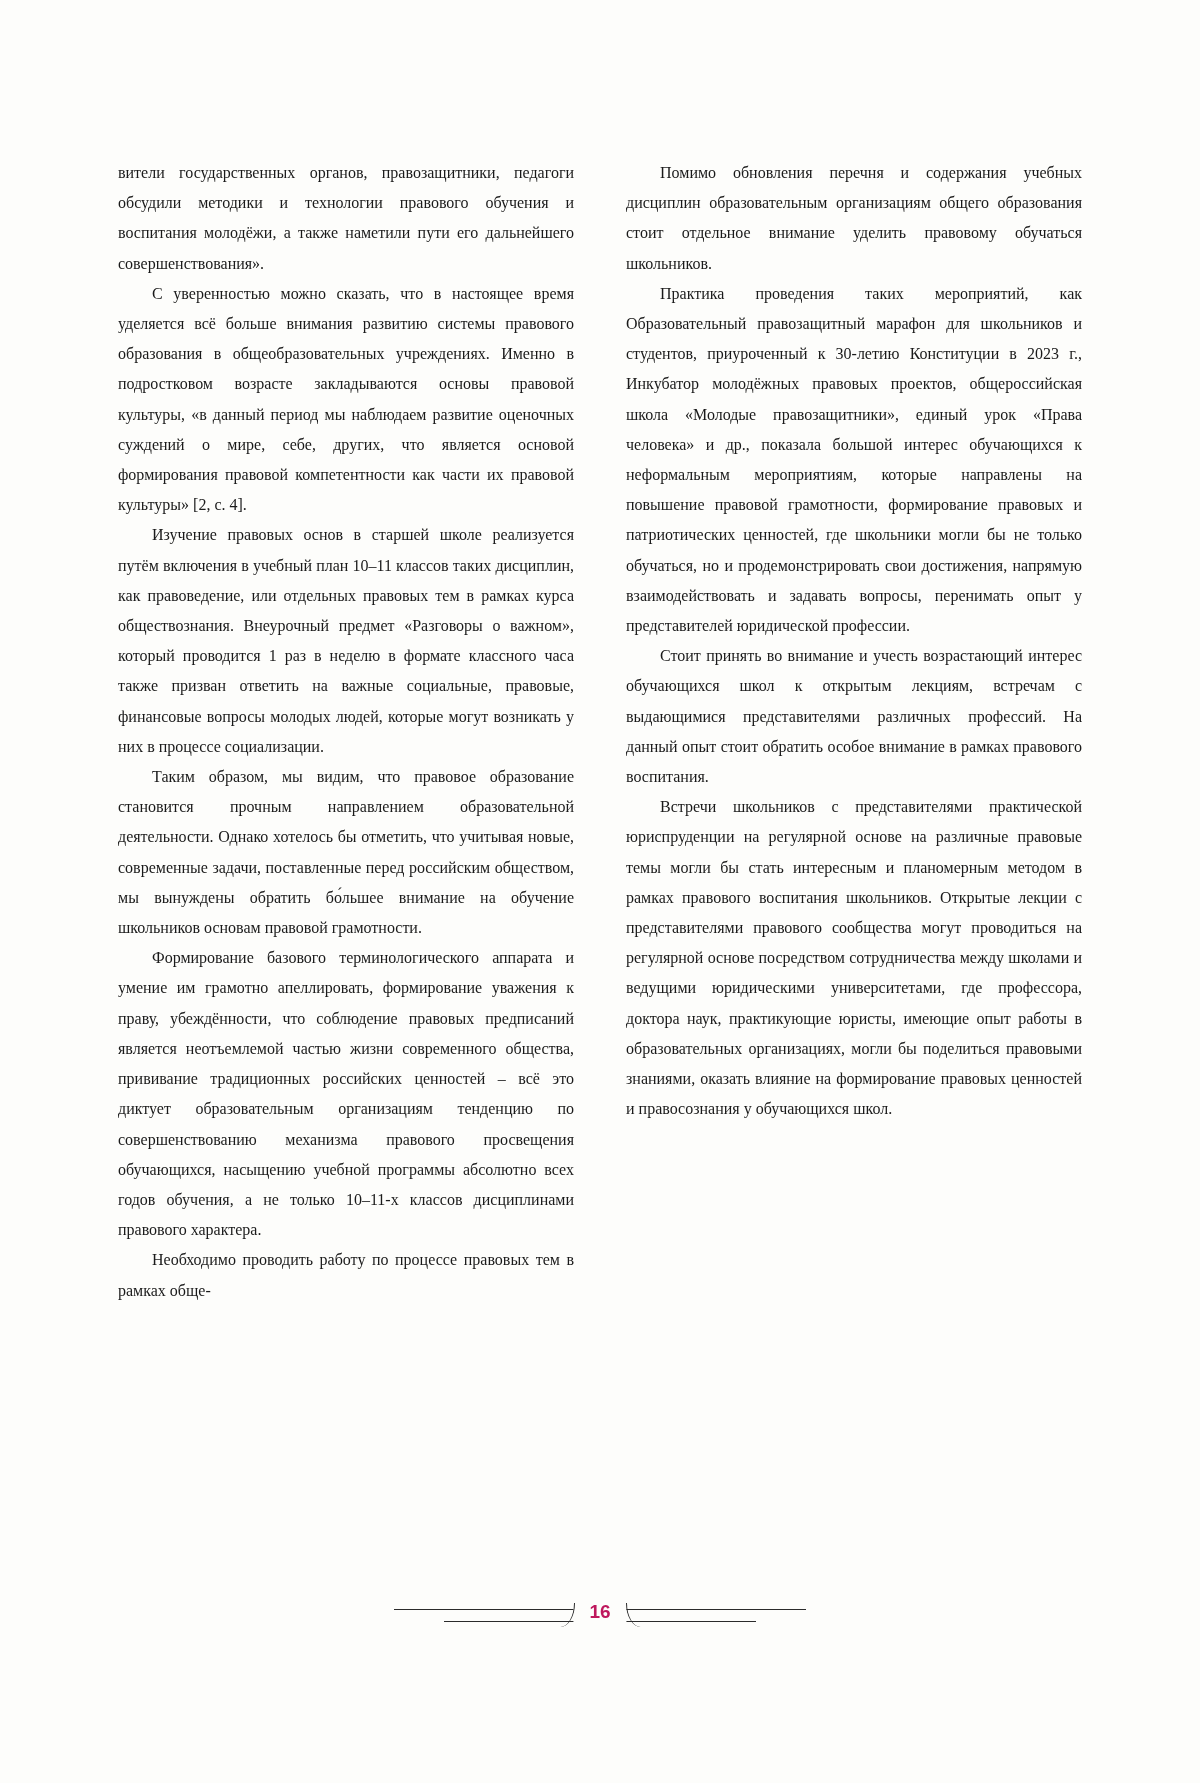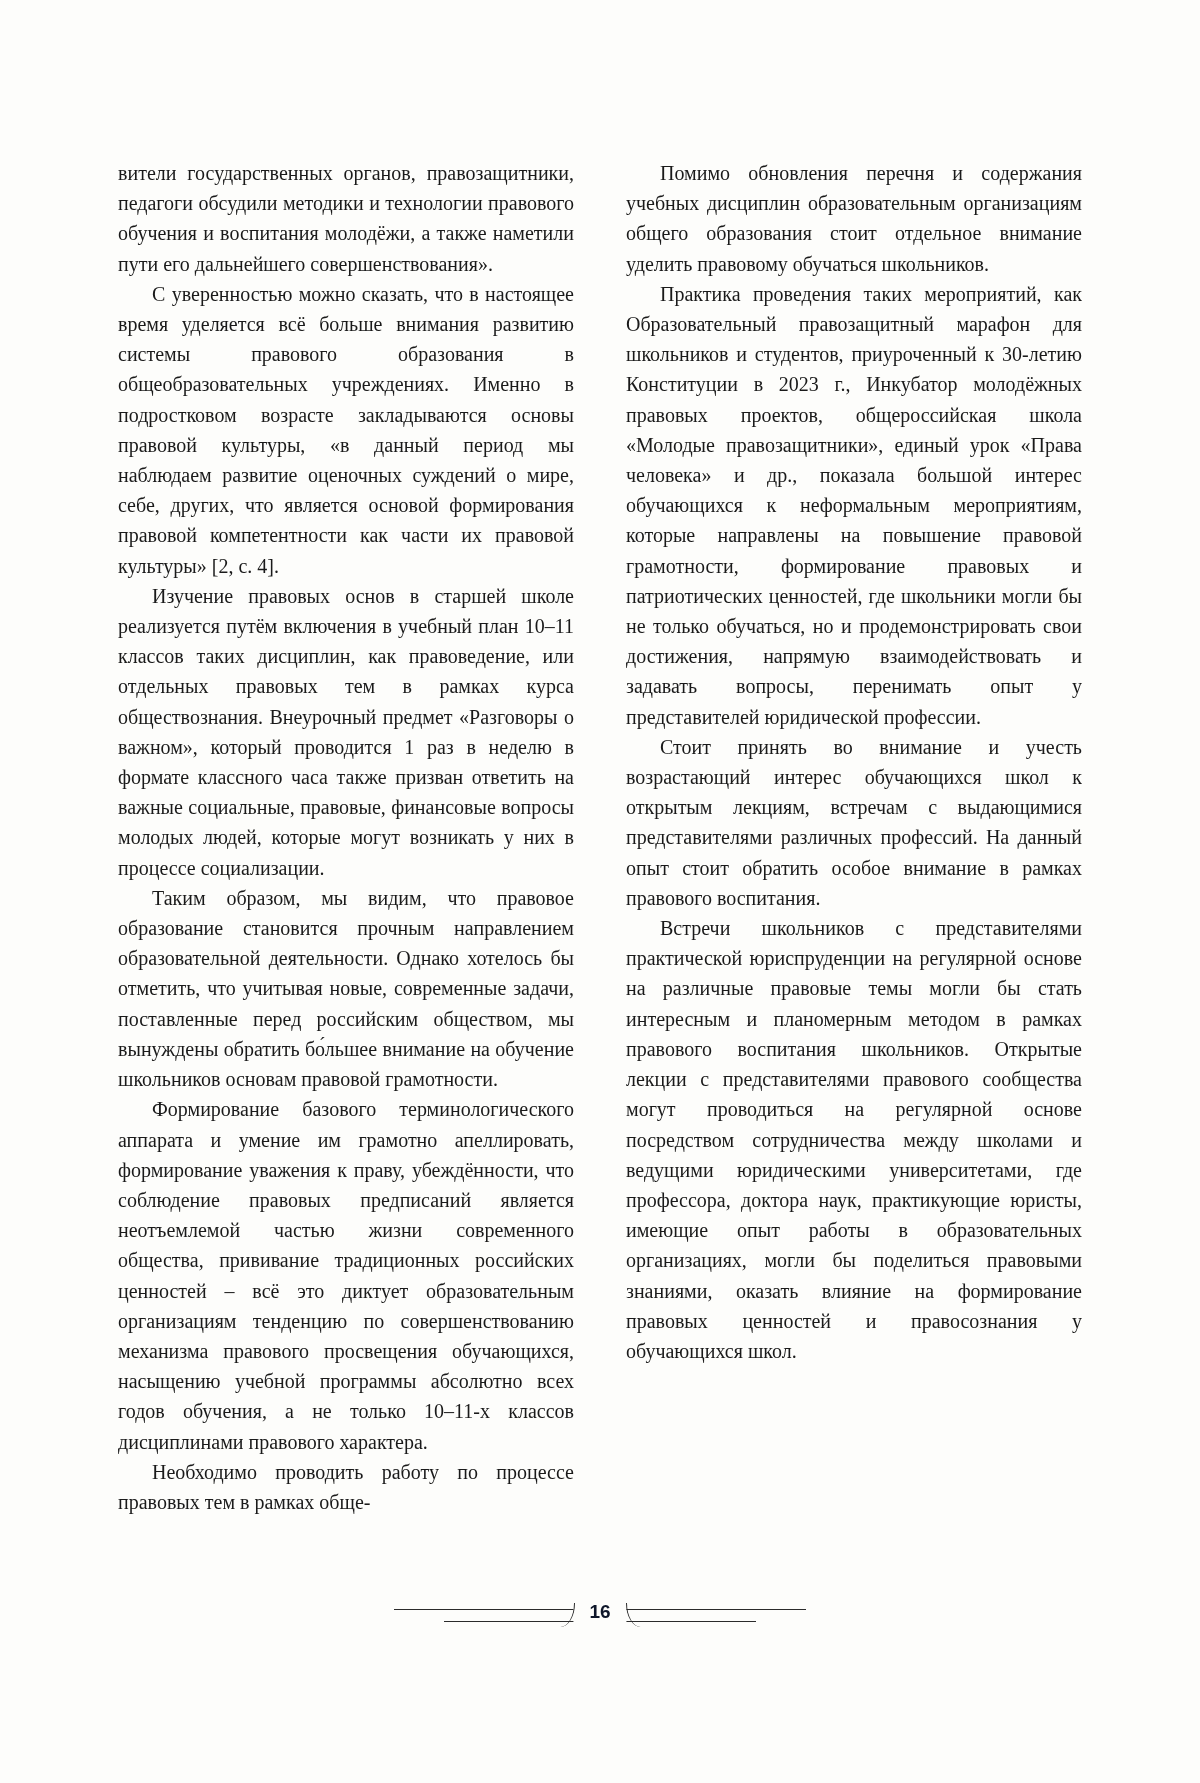--- a/index.html
+++ b/index.html
@@ -115,21 +115,21 @@
     top: 158px;
     width: 964px;
     display: flex;
     gap: 52px;
   }
   .col {
     width: 456px;
   }
   .col p {
     margin: 0;
-    font-size: 20px;
+    font-size: 16px;
     line-height: 30.2px;
     text-align: justify;
     text-justify: inter-word;
     text-indent: 34px;
     hyphens: manual;
   }
   .col p.no-indent {
     text-indent: 0;
   }
 
@@ -174,21 +174,21 @@
     background: #2b2b2b;
   }
   .page-number {
     position: absolute;
     left: 50%;
     top: 14px;
     transform: translateX(-50%);
     font-family: "Liberation Sans", sans-serif;
     font-weight: bold;
     font-size: 19px;
-    color: #0f172a;
+    color: #be185d;
     background: #fdfdfb;
     padding: 2px 16px;
     z-index: 2;
   }
   .pn-curve-left {
     position: absolute;
     left: 50%;
     margin-left: -46px;
     top: 18px;
     width: 20px;

